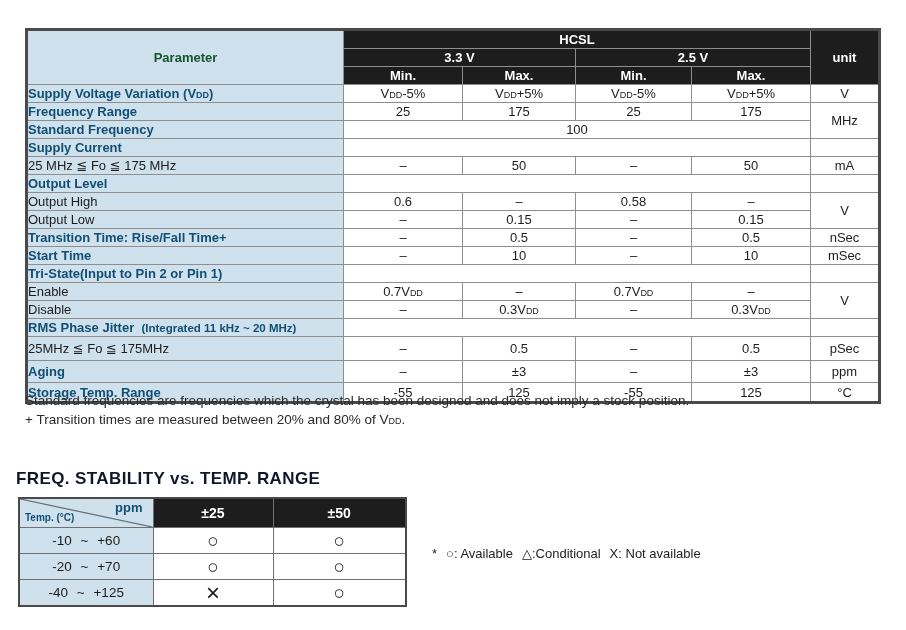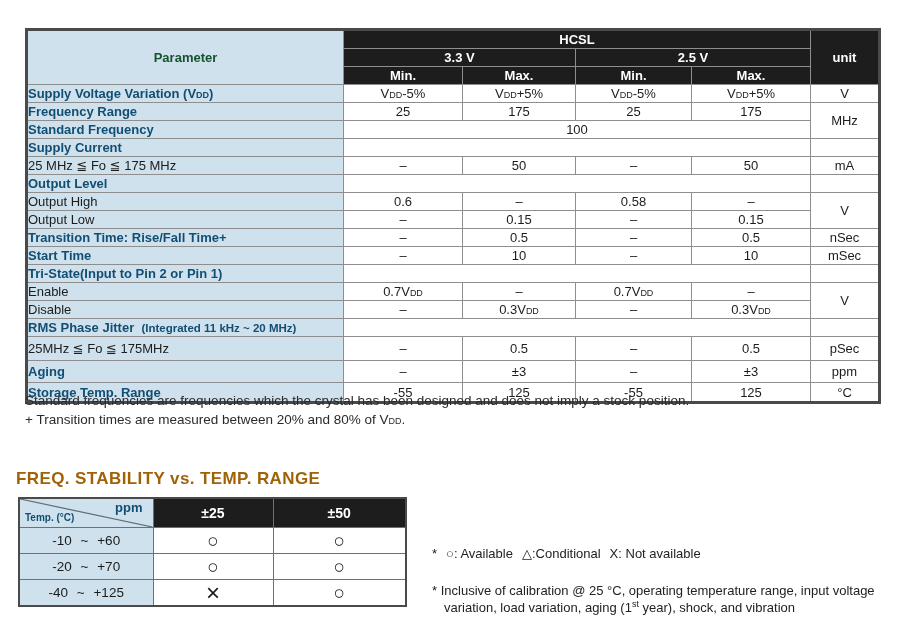--- a/index.html
+++ b/index.html
@@ -42,21 +42,21 @@
   .dd{font-size:9px;}
   .rms-range{font-size:11.5px;}
   
   .footnotes{
     position:absolute;left:25px;top:391px;width:840px;
     font-size:13.5px;color:#2a2a2a;line-height:19px;
   }
   
   .stab-title{
     position:absolute;left:16px;top:469px;
-    font-size:17px;font-weight:bold;color:#a16207;letter-spacing:0.4px;
+    font-size:17px;font-weight:bold;color:#0f172a;letter-spacing:0.4px;
   }
   table.stab{
     position:absolute;left:18px;top:497px;
     border-collapse:collapse;table-layout:fixed;
     border:2px solid #4a4a4a;
   }
   table.stab td{
     border:1px solid #707070;padding:0;line-height:1;vertical-align:middle;
     text-align:center;overflow:hidden;
   }
@@ -295,16 +295,13 @@
     <td class="sym sym-x">×</td>
     <td class="sym">○</td>
   </tr>
   </tbody>
 </table>
 
 <div class="stab-notes">
   <div class="note-line1">
     <span class="seg">*</span><span class="seg">○: Available</span><span class="seg">△:Conditional</span><span>X: Not available</span>
   </div>
-  <div class="note-line2">
-    <span>* Inclusive of calibration @ 25 °C, operating temperature range, input voltage variation, load variation, aging (1</span><sup>st</sup><span> year), shock, and vibration</span>
-  </div>
 </div>
 
 </body></html>

